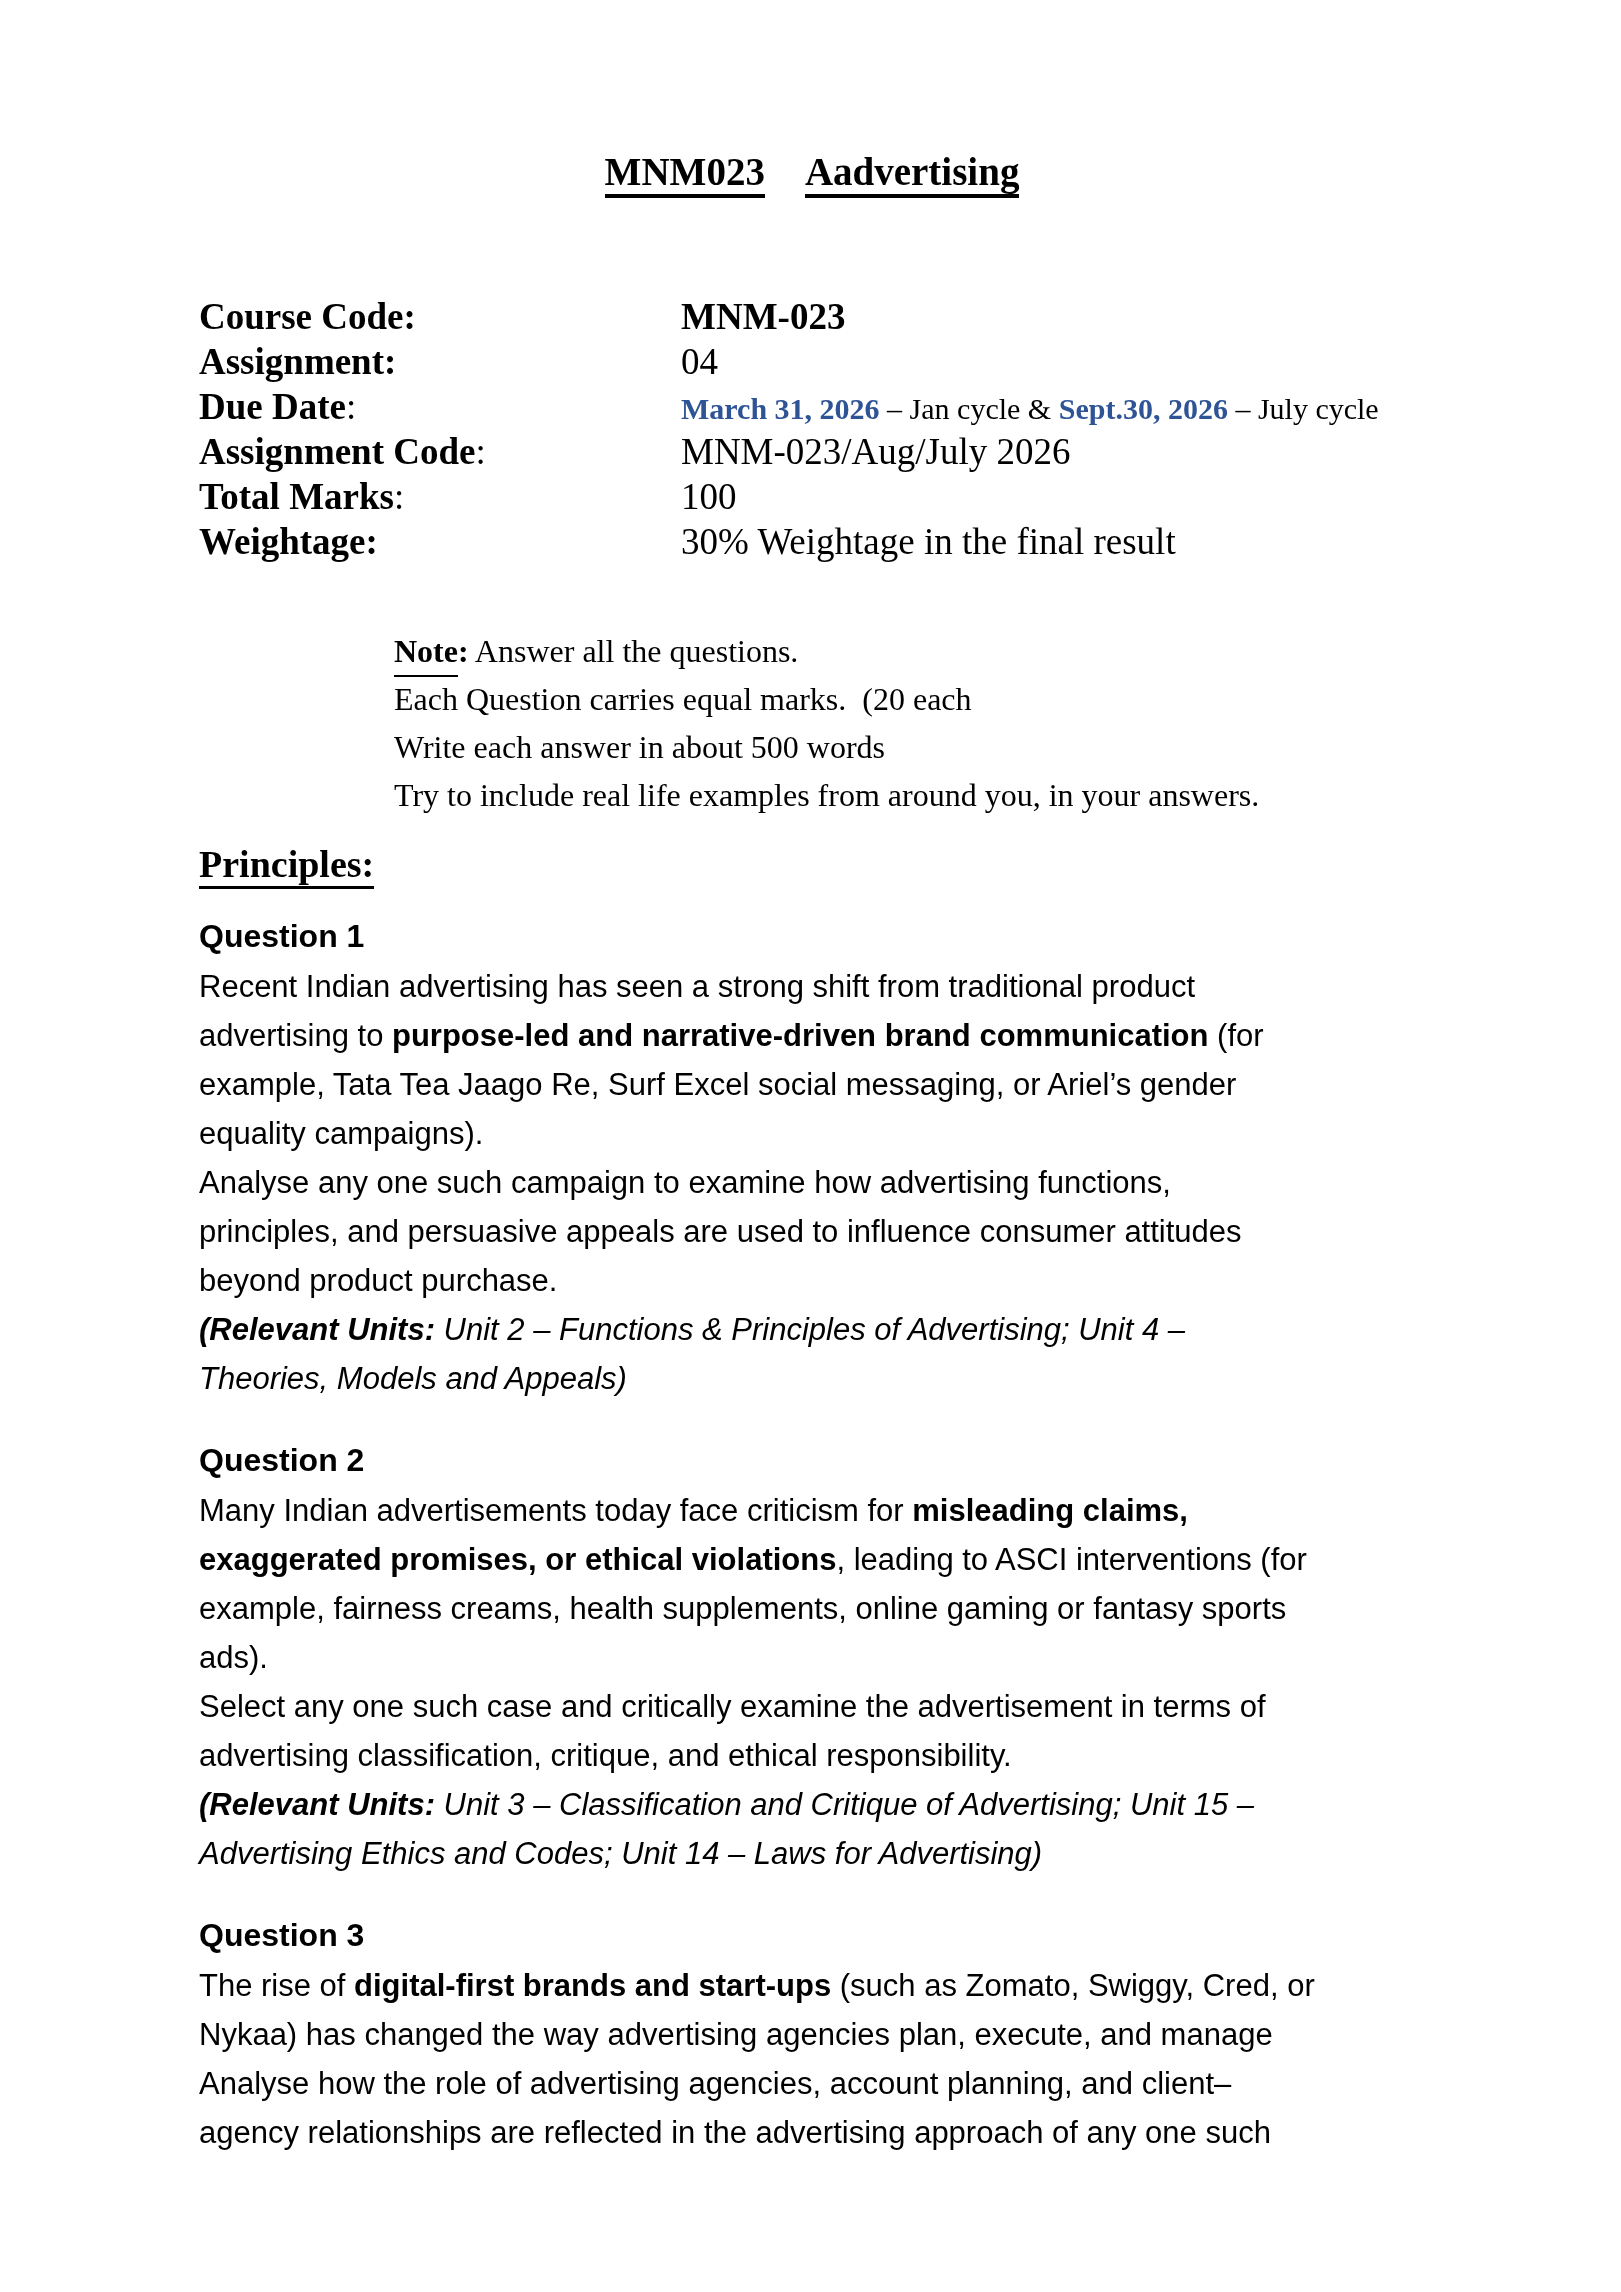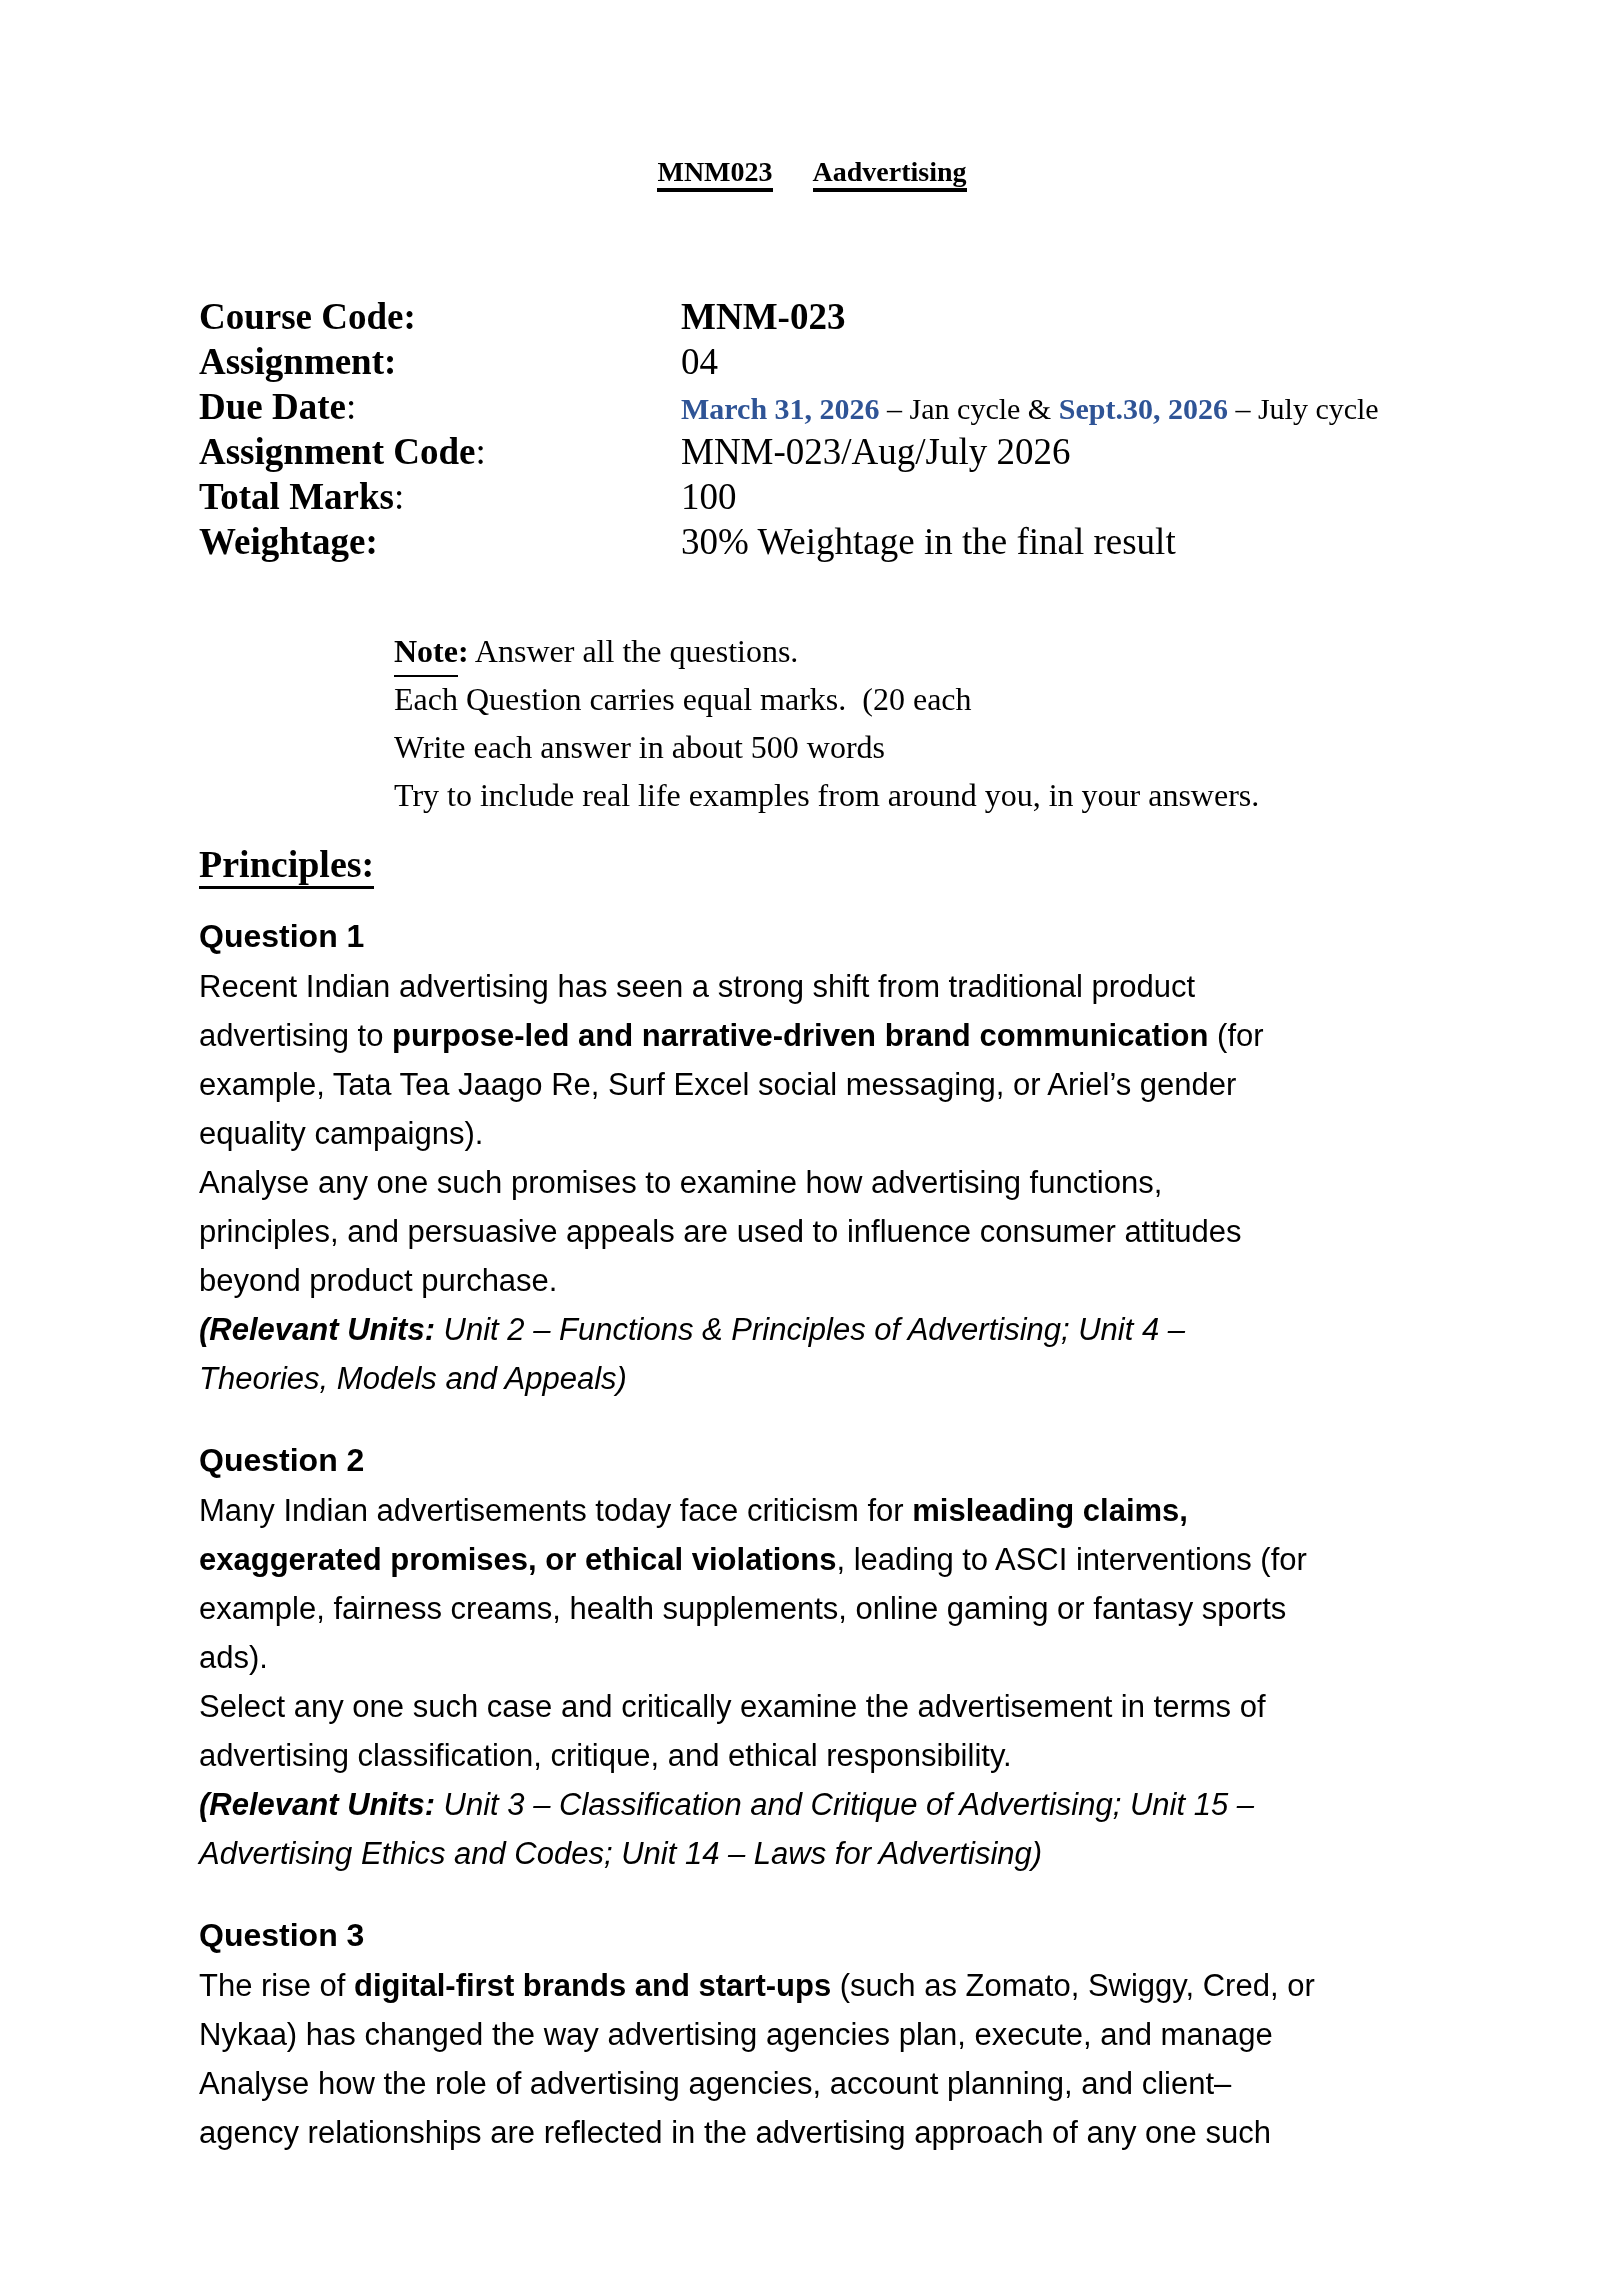--- a/index.html
+++ b/index.html
@@ -5,21 +5,21 @@
   html,body{margin:0;padding:0;background:#e8e8e8;}
   .page{
     position:relative;width:1621px;height:2293px;margin:0 auto;
     background:#ffffff;box-sizing:border-box;
     padding:0 196px 0 199px;overflow:hidden;color:#000;
   }
 
   .title{
     padding-top:147px;text-align:center;
     font-family:"Liberation Serif","DejaVu Serif",serif;
-    font-weight:bold;font-size:28px;line-height:49px;
+    font-weight:bold;font-size:39px;line-height:49px;
   }
   .u{border-bottom:4.9px solid #000;padding-bottom:1px;}
   .title-gap{display:inline-block;width:40px;}
 
   .details{
     margin-top:98px;
     font-family:"Liberation Serif","DejaVu Serif",serif;
     font-size:37px;
   }
   .detail-row{display:flex;align-items:baseline;height:45px;line-height:45px;}
@@ -104,21 +104,21 @@
     <span class="u">Principles:</span>
   </div>
 
   <div id="questions">
       <section class="question">
         <div class="q-heading">Question 1</div>
         <div class="q-line"><span>Recent Indian advertising has seen a strong shift from traditional product</span></div>
         <div class="q-line"><span>advertising to </span><span class="b ">purpose-led and narrative-driven brand communication</span><span> (for</span></div>
         <div class="q-line"><span>example, Tata Tea Jaago Re, Surf Excel social messaging, or Ariel’s gender</span></div>
         <div class="q-line"><span>equality campaigns).</span></div>
-        <div class="q-line"><span>Analyse any one such promises to examine how advertising functions,</span></div>
+        <div class="q-line"><span>Analyse any one such campaign to examine how advertising functions,</span></div>
         <div class="q-line"><span>principles, and persuasive appeals are used to influence consumer attitudes</span></div>
         <div class="q-line"><span>beyond product purchase.</span></div>
         <div class="q-line"><span class="b i ">(Relevant Units:</span><span class="i "> Unit 2 – Functions &amp; Principles of Advertising; Unit 4 –</span></div>
         <div class="q-line"><span class="i ">Theories, Models and Appeals)</span></div>
       </section>
       <section class="question">
         <div class="q-heading">Question 2</div>
         <div class="q-line"><span>Many Indian advertisements today face criticism for </span><span class="b ">misleading claims,</span></div>
         <div class="q-line"><span class="b ">exaggerated promises, or ethical violations</span><span>, leading to ASCI interventions (for</span></div>
         <div class="q-line"><span>example, fairness creams, health supplements, online gaming or fantasy sports</span></div>

